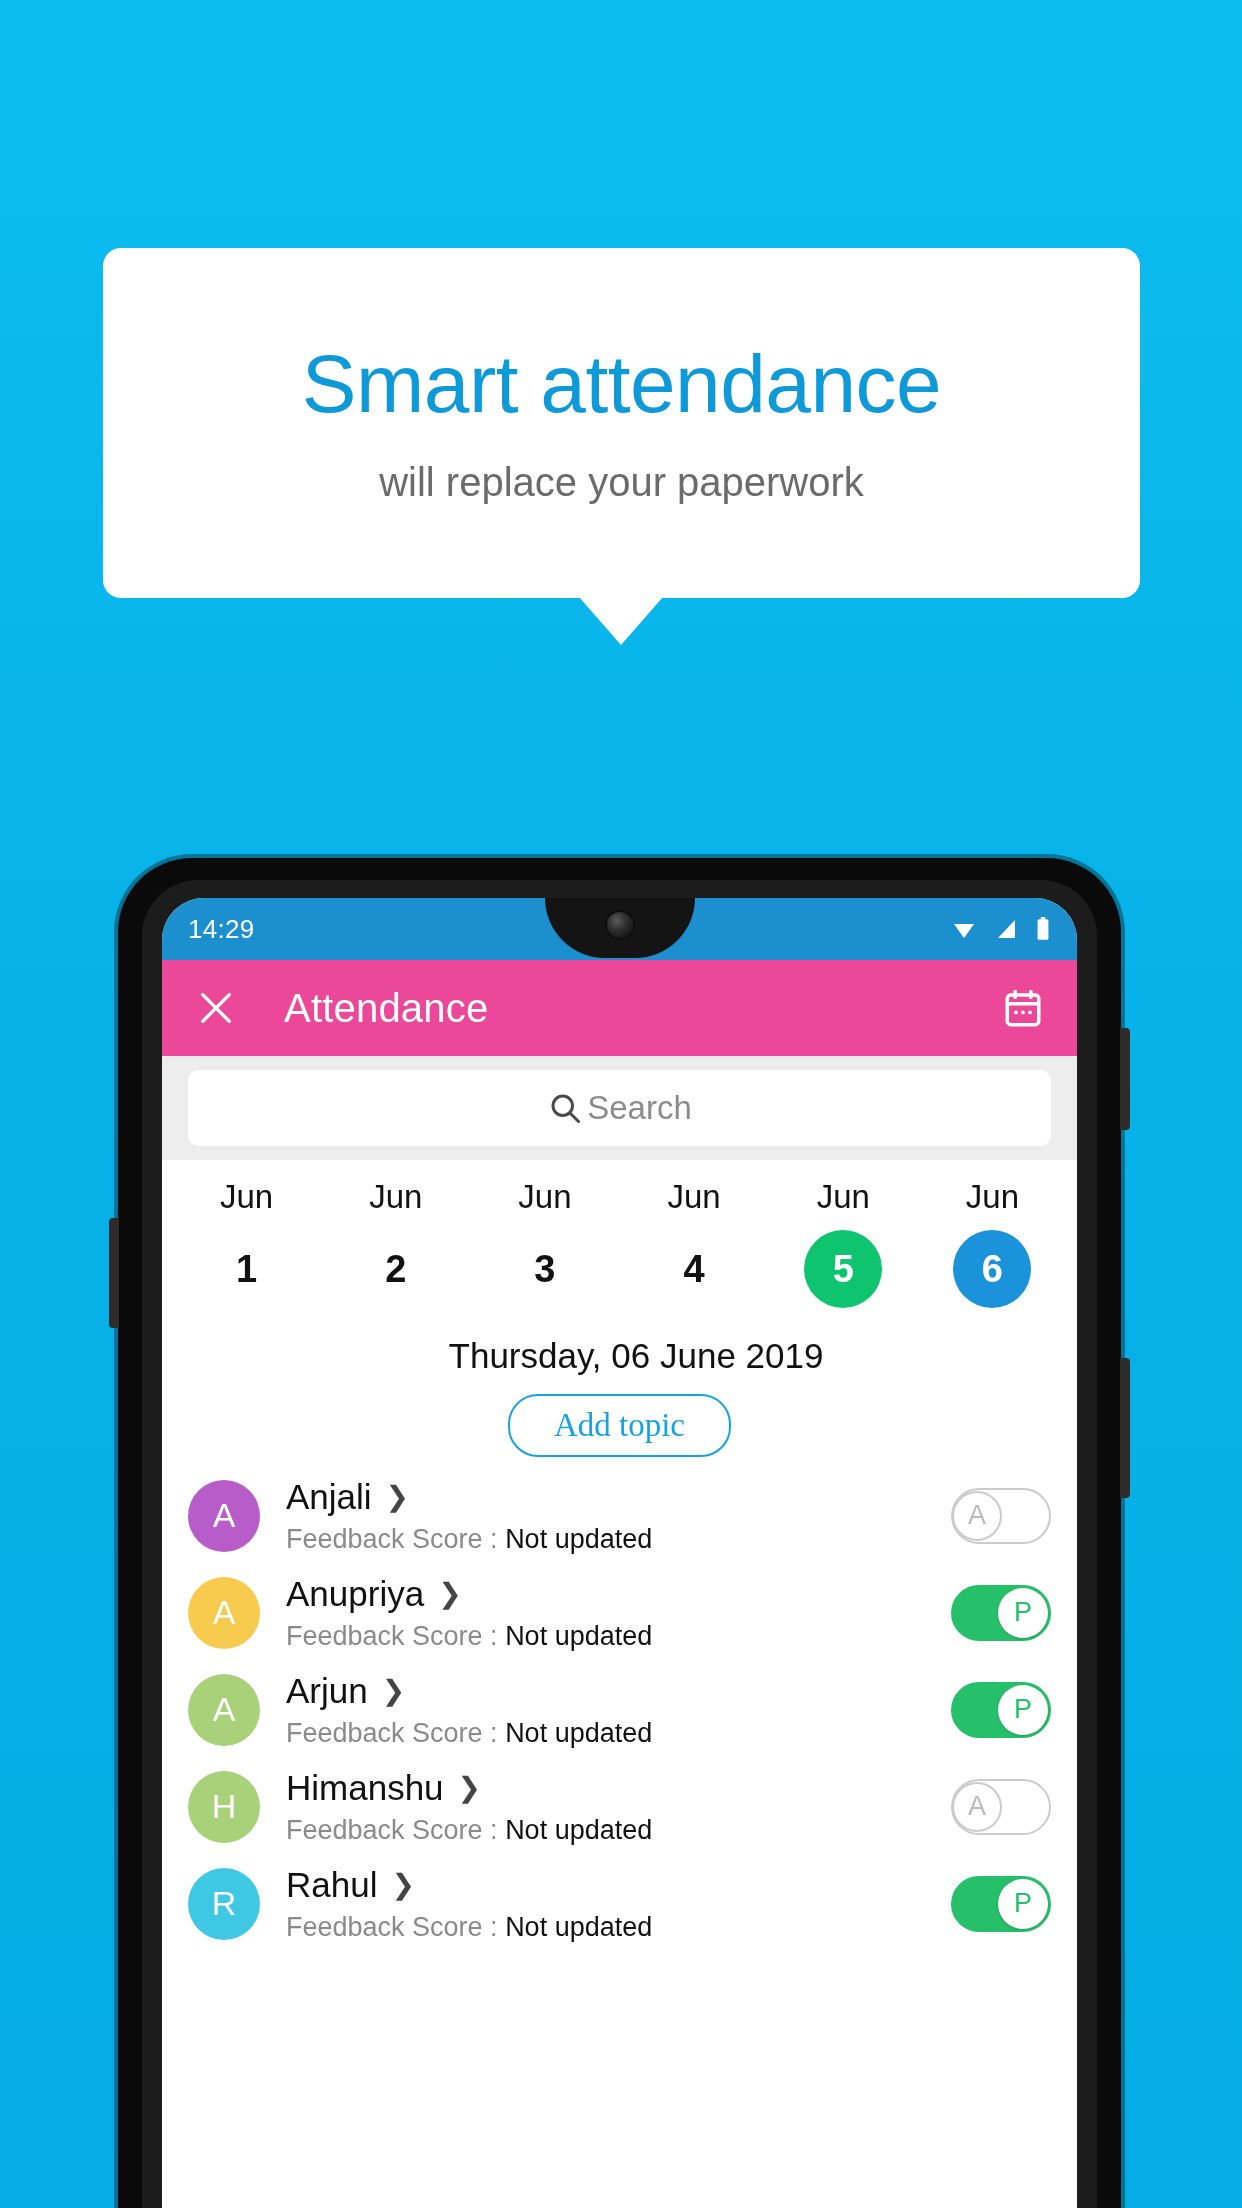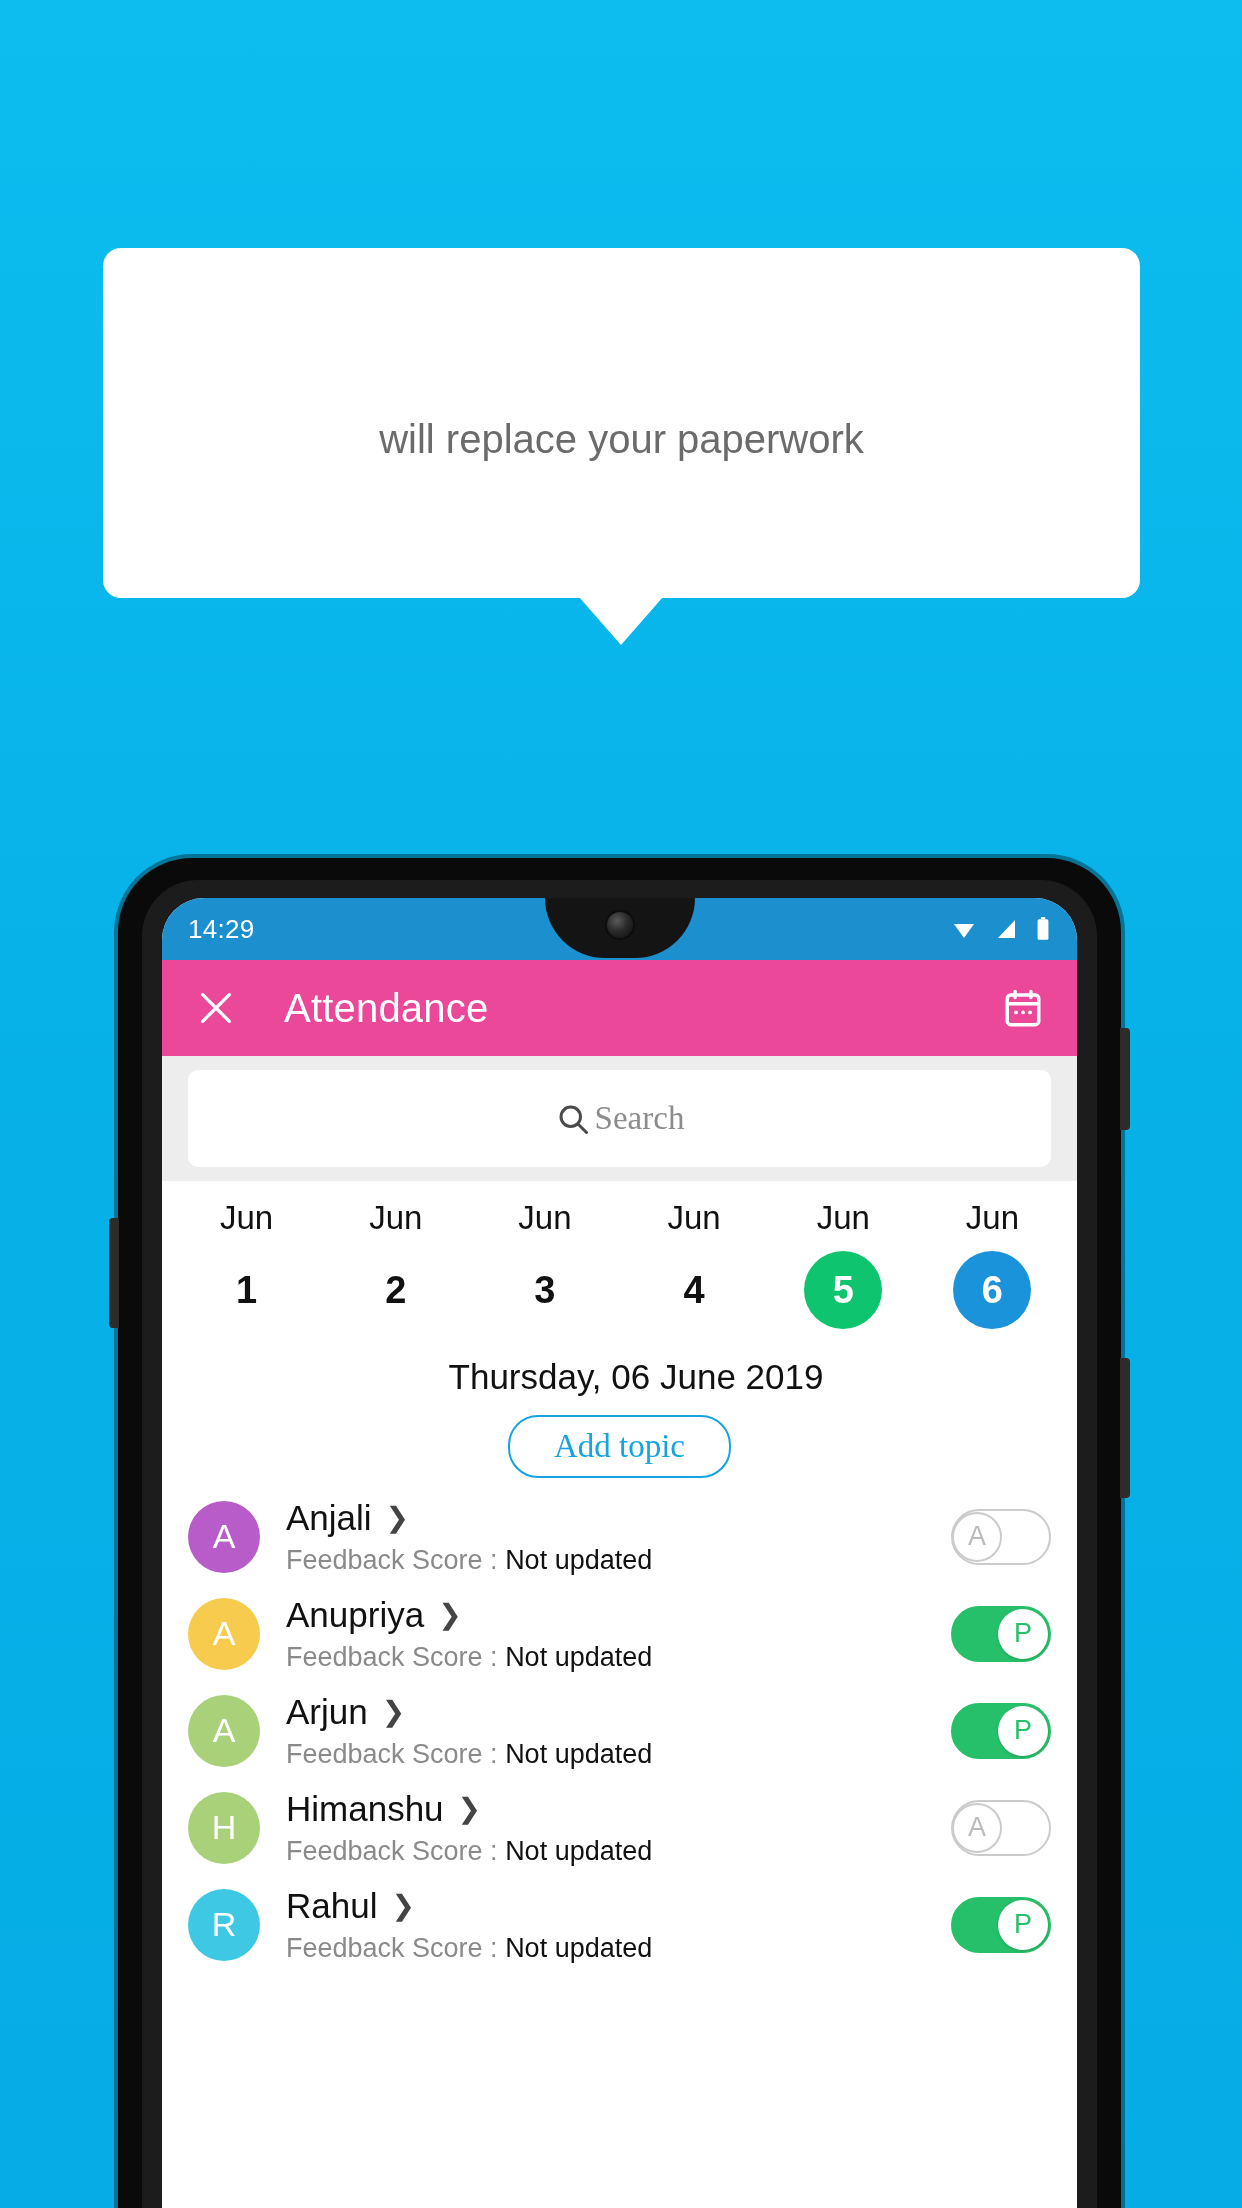--- a/index.html
+++ b/index.html
@@ -159,28 +159,27 @@
     display:flex; align-items:center; justify-content:center;
     cursor:pointer;
   }
 
   
   #search-band {
     background:#EDEDED;
     padding:14px 26px 14px 26px;
   }
   #search-box {
-    height:97px;
+    height:76px;
     background:#ffffff;
     border-radius:10px;
     display:flex;
     align-items:center;
     justify-content:center;
     gap:4px;
-    font-family:Liberation Serif, serif;
   }
   #search-placeholder {
     font-size:33px;
     color:#8C8C8C;
   }
 
   
   #date-strip {
     display:flex;
     padding:18px 10px 6px 10px;
@@ -317,20 +316,21 @@
     color:#27C06A;
     box-shadow:0 1px 3px rgba(0,0,0,0.18);
   }
 </style>
 </head>
 <body>
 
 <div id="stage">
 
   <div id="bubble">
+    <div id="headline">Smart attendance</div>
     <div id="subhead">will replace your paperwork</div>
   </div>
   <div id="bubble-tail"></div>
 
   <div id="phone">
     <div class="side-btn" id="btn-volume"></div>
     <div class="side-btn" id="btn-power"></div>
     <div class="side-btn-left" id="btn-left-1"></div>
 
     <div id="phone-inner">

